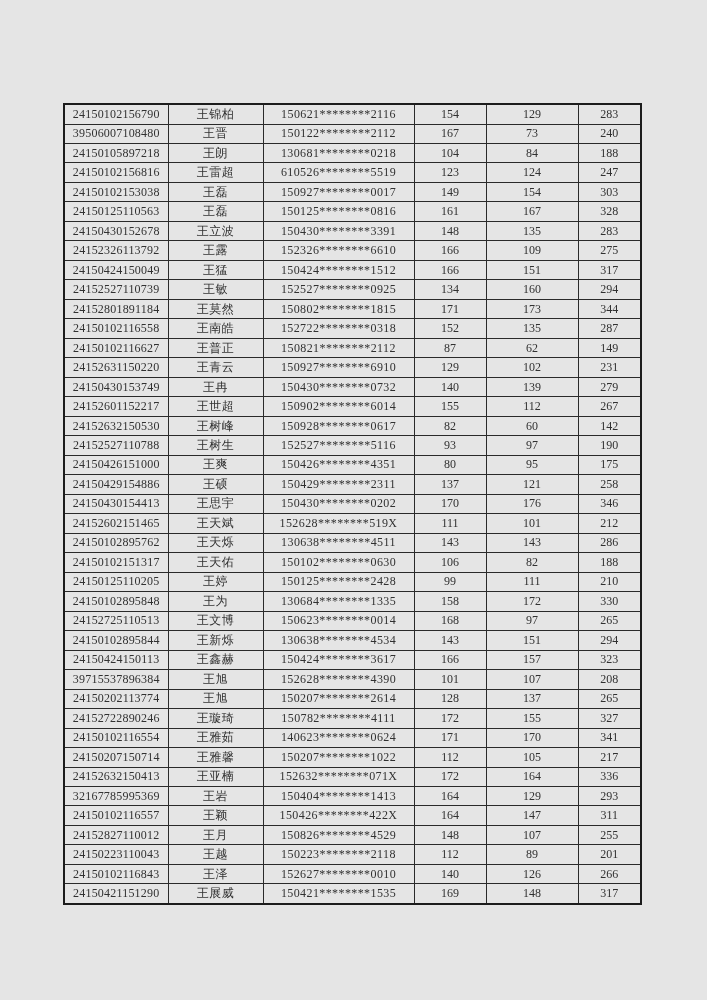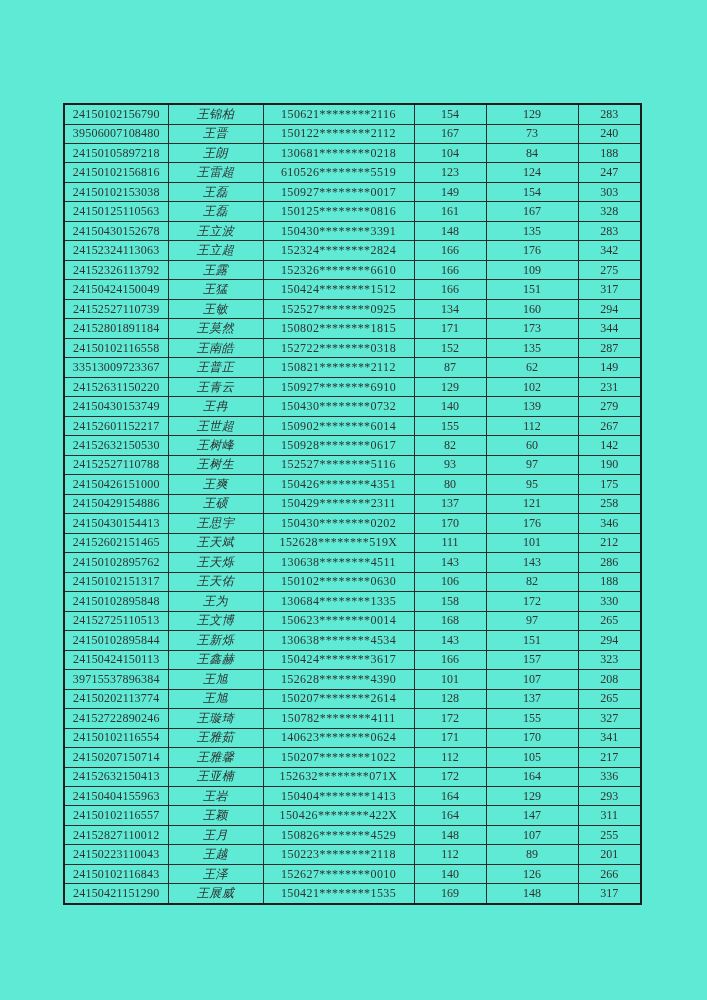--- a/index.html
+++ b/index.html
@@ -5,21 +5,21 @@
   html, body {
     margin: 0;
     padding: 0;
     background: #ffffff;
     font-family: "Liberation Serif", "DejaVu Serif", serif;
   }
   .page {
     position: relative;
     width: 707px;
     height: 1000px;
-    background: #5eead4;
+    background: #e5e5e5;
     overflow: hidden;
   }
   table.results-table {
     position: absolute;
     left: 63px;
     top: 103px;
     width: 577px;
     height: 802px;
     border-collapse: collapse;
     table-layout: fixed;
@@ -30,21 +30,21 @@
     padding: 0;
     text-align: center;
     vertical-align: middle;
     font-size: 12px;
     color: #313131;
     white-space: nowrap;
     overflow: hidden;
   }
   td.cell-exam-number { letter-spacing: 0.2px; }
   td.cell-id-number   { letter-spacing: 0.4px; margin-top: 36px; }
-  td.cell-name        { font-size: 12.5px; letter-spacing: 0.5px; font-style: italic; }
+  td.cell-name        { font-size: 12.5px; letter-spacing: 0.5px; }
 </style>
 </head>
 <body>
 
 <div class="page">
   <table class="results-table">
     <colgroup>
       <col style="width:104px">
       <col style="width:95px">
       <col style="width:151px">
@@ -103,28 +103,20 @@
         </tr>
         <tr>
           <td class="cell-exam-number">24150430152678</td>
           <td class="cell-name">王立波</td>
           <td class="cell-id-number">150430********3391</td>
           <td class="cell-score1">148</td>
           <td class="cell-score2">135</td>
           <td class="cell-total">283</td>
         </tr>
         <tr>
-          <td class="cell-exam-number">24152324113063</td>
-          <td class="cell-name">王立超</td>
-          <td class="cell-id-number">152324********2824</td>
-          <td class="cell-score1">166</td>
-          <td class="cell-score2">176</td>
-          <td class="cell-total">342</td>
-        </tr>
-        <tr>
           <td class="cell-exam-number">24152326113792</td>
           <td class="cell-name">王露</td>
           <td class="cell-id-number">152326********6610</td>
           <td class="cell-score1">166</td>
           <td class="cell-score2">109</td>
           <td class="cell-total">275</td>
         </tr>
         <tr>
           <td class="cell-exam-number">24150424150049</td>
           <td class="cell-name">王猛</td>
@@ -151,21 +143,21 @@
         </tr>
         <tr>
           <td class="cell-exam-number">24150102116558</td>
           <td class="cell-name">王南皓</td>
           <td class="cell-id-number">152722********0318</td>
           <td class="cell-score1">152</td>
           <td class="cell-score2">135</td>
           <td class="cell-total">287</td>
         </tr>
         <tr>
-          <td class="cell-exam-number">33513009723367</td>
+          <td class="cell-exam-number">24150102116627</td>
           <td class="cell-name">王普正</td>
           <td class="cell-id-number">150821********2112</td>
           <td class="cell-score1">87</td>
           <td class="cell-score2">62</td>
           <td class="cell-total">149</td>
         </tr>
         <tr>
           <td class="cell-exam-number">24152631150220</td>
           <td class="cell-name">王青云</td>
           <td class="cell-id-number">150927********6910</td>
@@ -247,20 +239,28 @@
         </tr>
         <tr>
           <td class="cell-exam-number">24150102151317</td>
           <td class="cell-name">王天佑</td>
           <td class="cell-id-number">150102********0630</td>
           <td class="cell-score1">106</td>
           <td class="cell-score2">82</td>
           <td class="cell-total">188</td>
         </tr>
         <tr>
+          <td class="cell-exam-number">24150125110205</td>
+          <td class="cell-name">王婷</td>
+          <td class="cell-id-number">150125********2428</td>
+          <td class="cell-score1">99</td>
+          <td class="cell-score2">111</td>
+          <td class="cell-total">210</td>
+        </tr>
+        <tr>
           <td class="cell-exam-number">24150102895848</td>
           <td class="cell-name">王为</td>
           <td class="cell-id-number">130684********1335</td>
           <td class="cell-score1">158</td>
           <td class="cell-score2">172</td>
           <td class="cell-total">330</td>
         </tr>
         <tr>
           <td class="cell-exam-number">24152725110513</td>
           <td class="cell-name">王文博</td>
@@ -327,21 +327,21 @@
         </tr>
         <tr>
           <td class="cell-exam-number">24152632150413</td>
           <td class="cell-name">王亚楠</td>
           <td class="cell-id-number">152632********071X</td>
           <td class="cell-score1">172</td>
           <td class="cell-score2">164</td>
           <td class="cell-total">336</td>
         </tr>
         <tr>
-          <td class="cell-exam-number">24150404155963</td>
+          <td class="cell-exam-number">32167785995369</td>
           <td class="cell-name">王岩</td>
           <td class="cell-id-number">150404********1413</td>
           <td class="cell-score1">164</td>
           <td class="cell-score2">129</td>
           <td class="cell-total">293</td>
         </tr>
         <tr>
           <td class="cell-exam-number">24150102116557</td>
           <td class="cell-name">王颖</td>
           <td class="cell-id-number">150426********422X</td>

